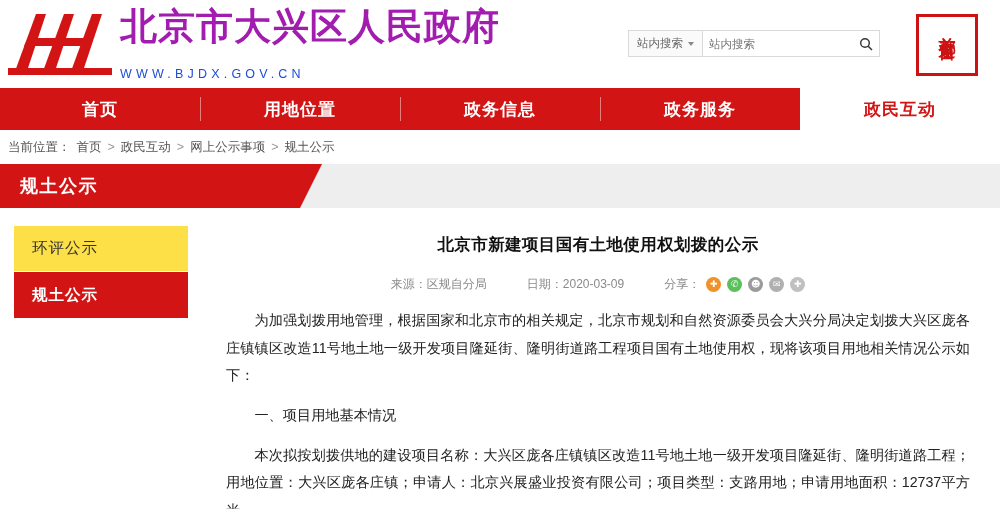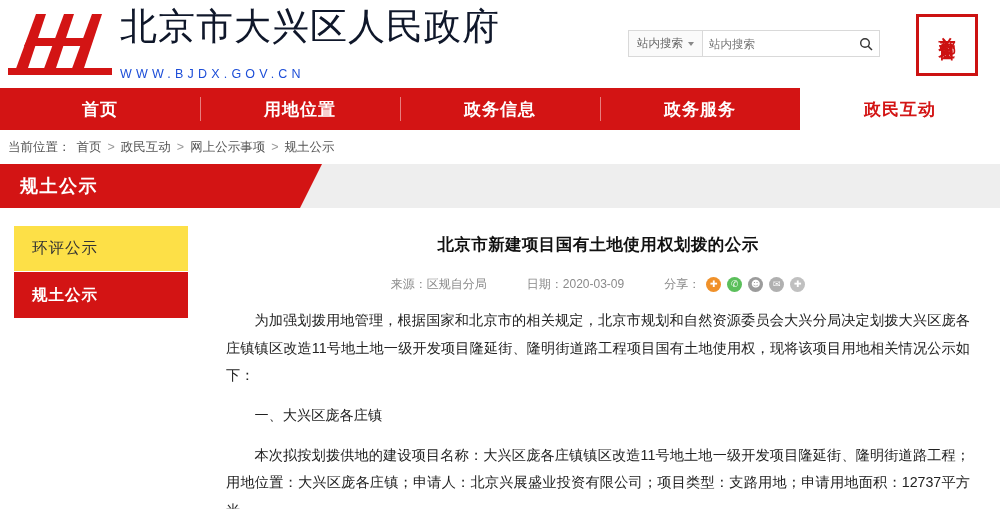--- a/index.html
+++ b/index.html
@@ -32,22 +32,22 @@
 
   .logo-text {
     margin-left: 8px;
     display: flex;
     flex-direction: column;
     justify-content: center;
   }
   .gov-title {
     font-family: "DejaVu Sans", sans-serif;
     font-size: 37px;
-    font-weight: normal;
-    color: #0f172a;
+    font-weight: bold;
+    color: #a21caf;
     letter-spacing: 1px;
     line-height: 1.1;
     white-space: nowrap;
   }
   .gov-url {
     margin-top: 20px;
     font-size: 12.5px;
     color: #1d4ed8;
     letter-spacing: 4.2px;
     font-family: Liberation Sans, sans-serif;
@@ -390,18 +390,18 @@
         <span class="share-dot d1">✚</span>
         <span class="share-dot d2">✆</span>
         <span class="share-dot d3">☻</span>
         <span class="share-dot d4">✉</span>
         <span class="share-dot d5">✚</span>
       </div>
     </div>
 
     <div class="body-text">
       <p class="indent">为加强划拨用地管理，根据国家和北京市的相关规定，北京市规划和自然资源委员会大兴分局决定划拨大兴区庞各庄镇镇区改造11号地土地一级开发项目隆延街、隆明街道路工程项目国有土地使用权，现将该项目用地相关情况公示如下：</p>
-      <p class="indent">一、大兴区庞各庄镇</p>
+      <p class="indent">一、项目用地基本情况</p>
       <p class="indent">本次拟按划拨供地的建设项目名称：大兴区庞各庄镇镇区改造11号地土地一级开发项目隆延街、隆明街道路工程；用地位置：大兴区庞各庄镇；申请人：北京兴展盛业投资有限公司；项目类型：支路用地；申请用地面积：12737平方米。</p>
 
     </div>
   </div>
 </div>
 
 </body></html>

